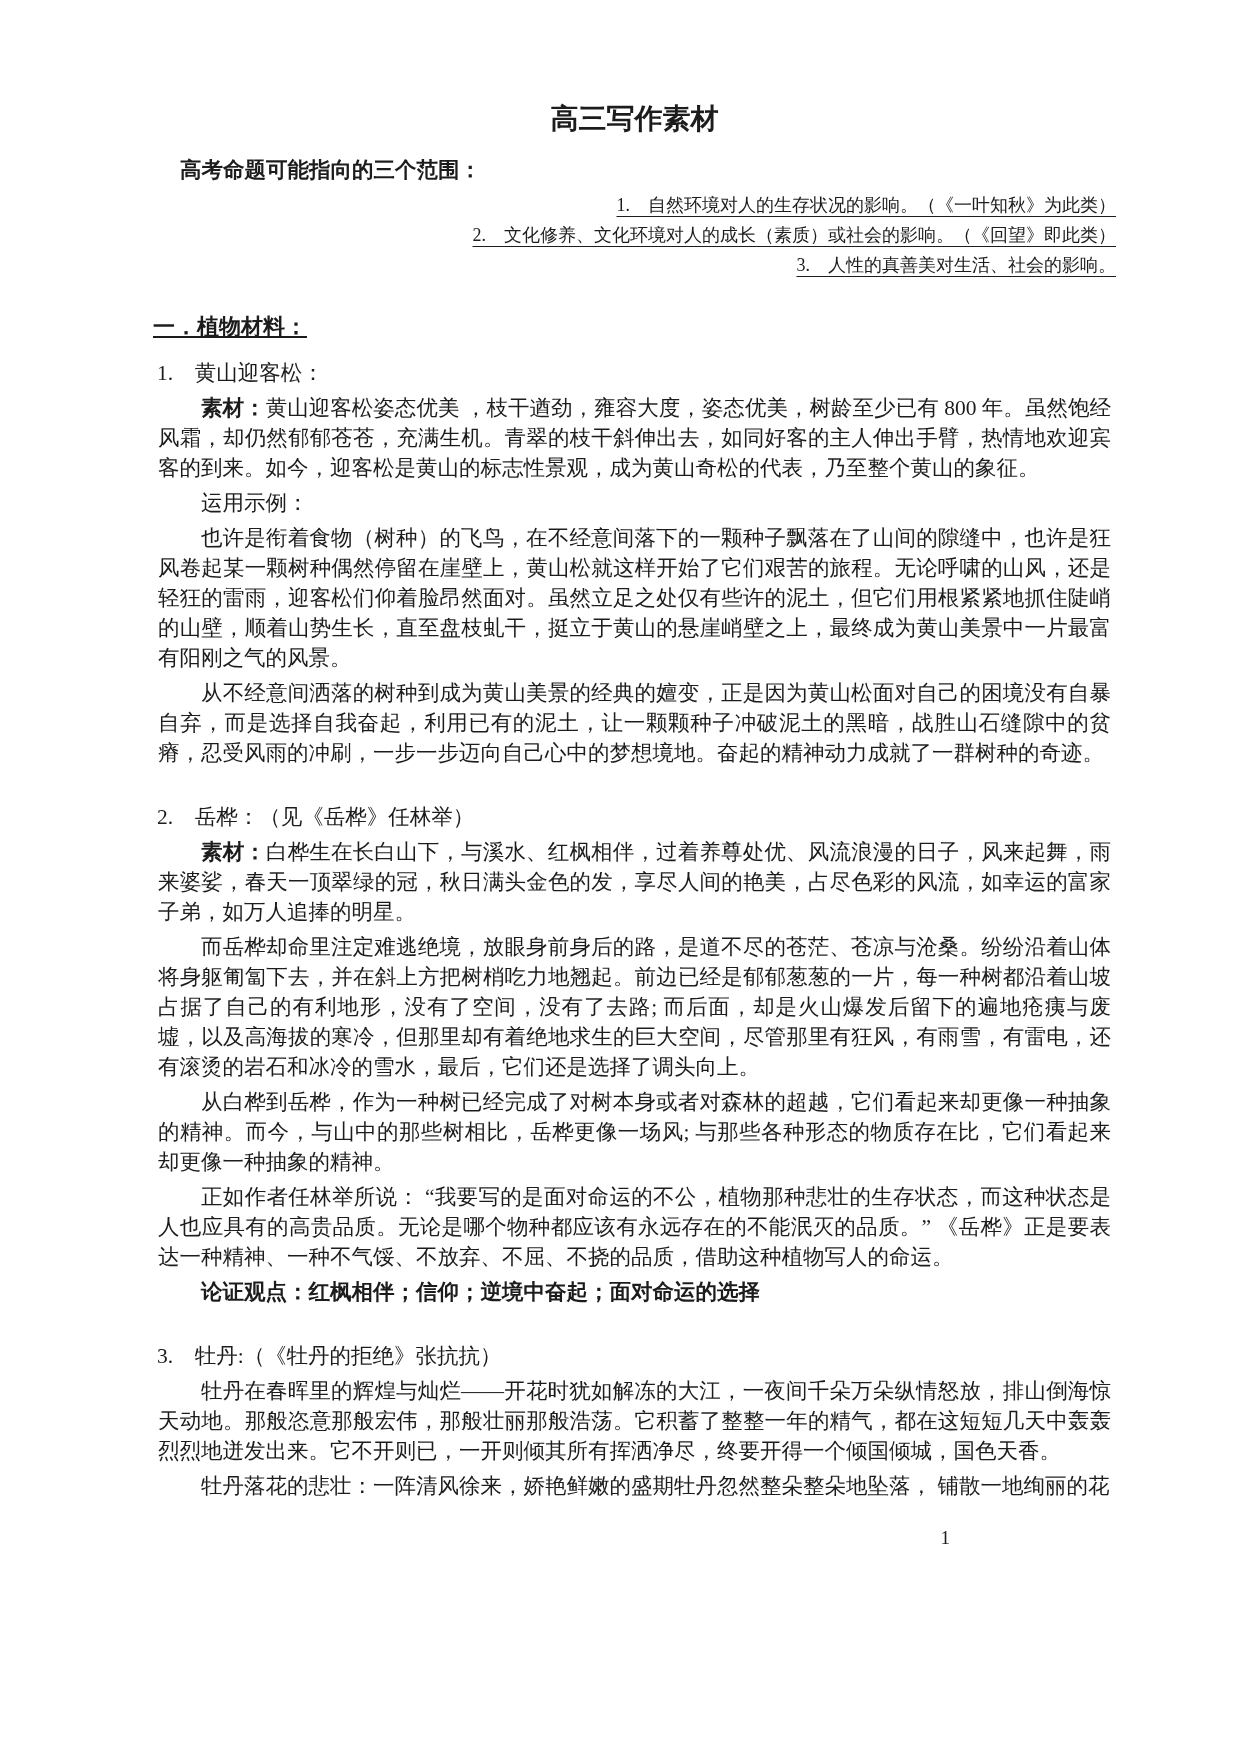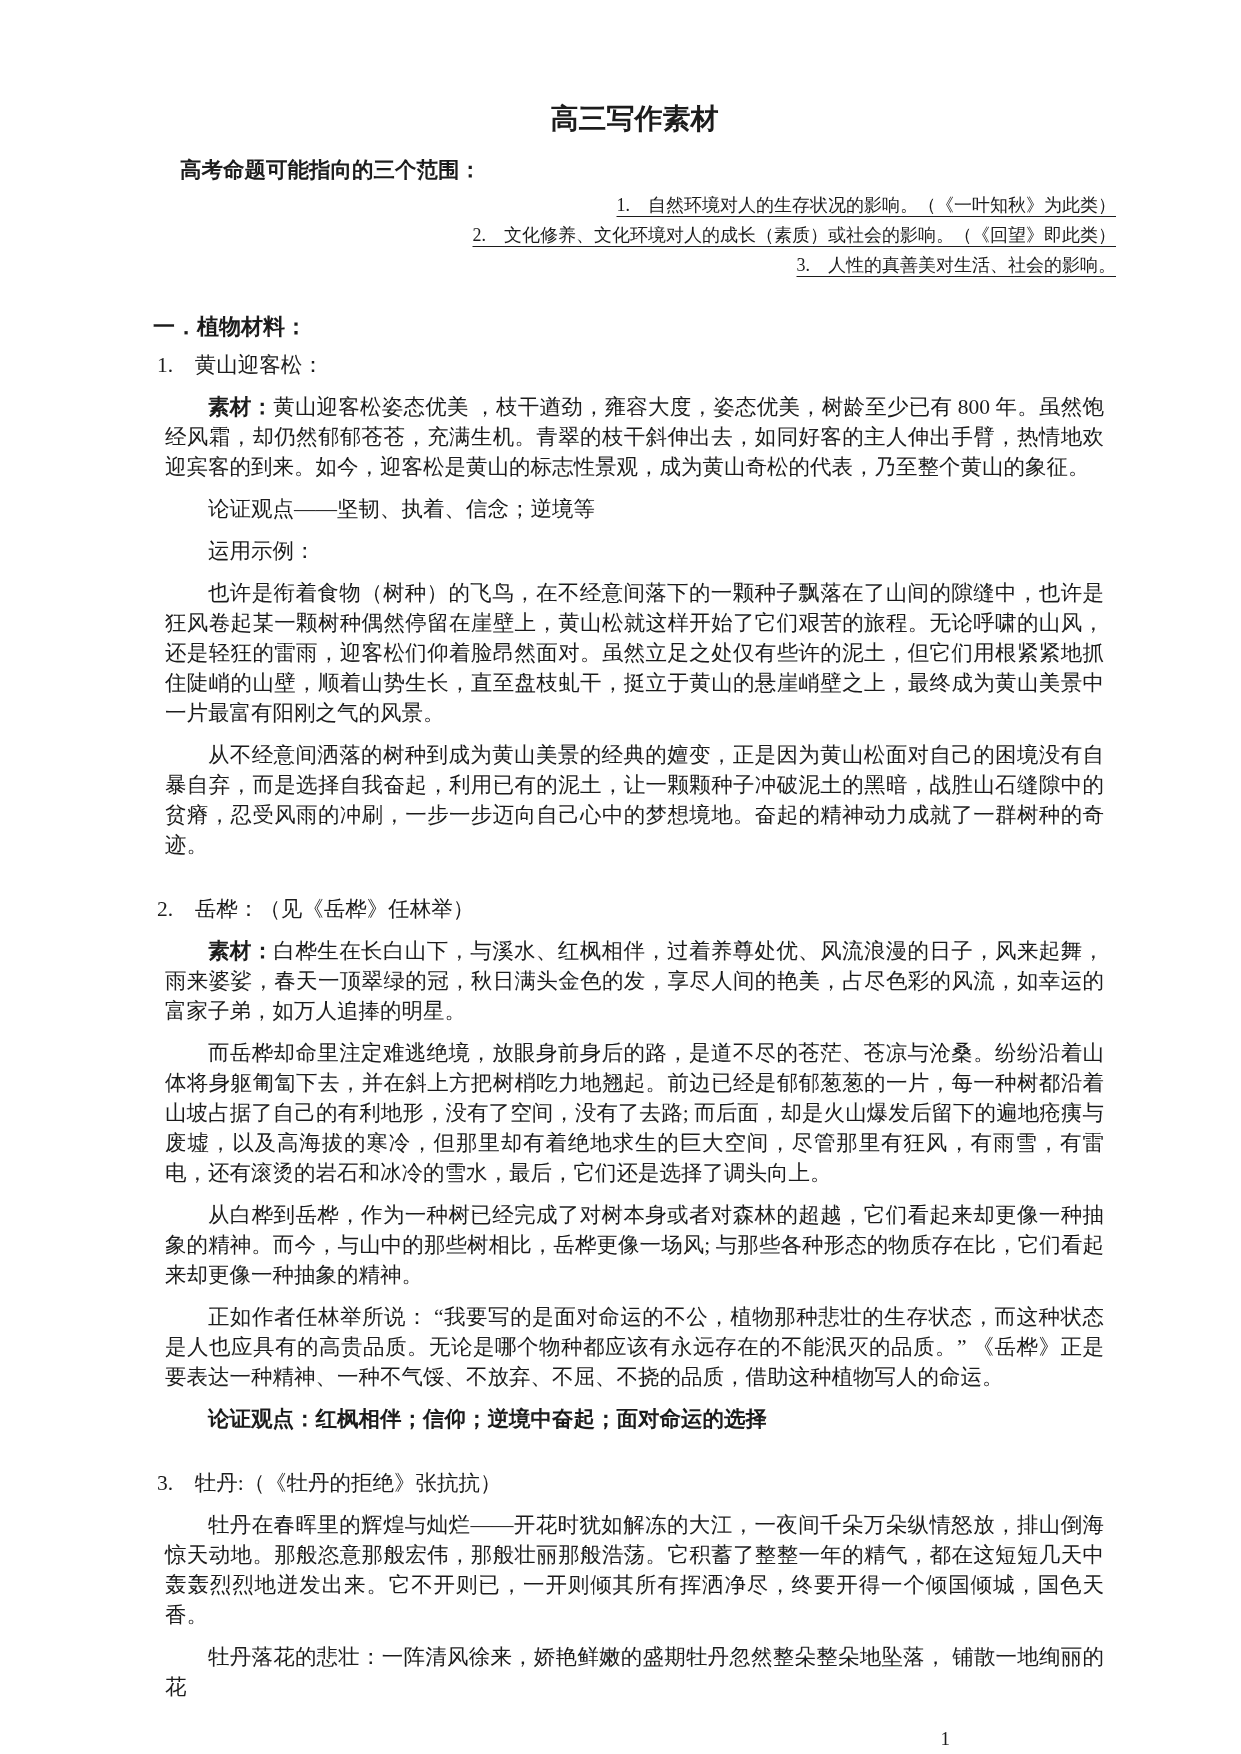--- a/index.html
+++ b/index.html
@@ -34,31 +34,32 @@
     text-align: right;
   }
   .intro-item span {
     text-decoration: underline;
     text-underline-offset: 5px;
   }
   .section-heading {
     font-family: "Liberation Sans", "DejaVu Sans", sans-serif;
     font-size: 22px; font-weight: 700;
     line-height: 30px;
-    margin: 32px 0 8px 0;
+    margin: 32px 0 16px 0;
+    text-decoration: underline;
   }
   .mat { margin-top: 6px; }
   .mat + .mat { margin-top: 34px; }
   .mat-heading {
     font-size: 21.5px; line-height: 30px;
     margin: 4px;
   }
   .para {
     font-size: 21.5px; line-height: 30px;
-    margin: 12px;
+    margin: 5px;
     text-align: justify;
     text-indent: 2em;
   }
   .para .lead {
     font-weight: 700;
     font-family: "Liberation Sans", "DejaVu Sans", sans-serif;
   }
   .para.bold {
     font-weight: 700;
     font-family: "Liberation Sans", "DejaVu Sans", sans-serif;
@@ -82,21 +83,20 @@
     <p class="intro-item"><span>1.　自然环境对人的生存状况的影响。（《一叶知秋》为此类）</span></p>
     <p class="intro-item"><span>2.　文化修养、文化环境对人的成长（素质）或社会的影响。（《回望》即此类）</span></p>
     <p class="intro-item"><span>3.　人性的真善美对生活、社会的影响。</span></p>
   </div>
 
   <p class="section-heading">一．植物材料：</p>
 
   <section class="mat">
     <p class="mat-heading">1.　黄山迎客松：</p>
     <p class="para"><span class="lead">素材：</span><span>黄山迎客松姿态优美 ，枝干遒劲，雍容大度，姿态优美，树龄至少已有 800 年。虽然饱经风霜，却仍然郁郁苍苍，充满生机。青翠的枝干斜伸出去，如同好客的主人伸出手臂，热情地欢迎宾客的到来。如今，迎客松是黄山的标志性景观，成为黄山奇松的代表，乃至整个黄山的象征。</span></p>
-    <p class="para">论证观点——坚韧、执着、信念；逆境等</p>
     <p class="para">运用示例：</p>
     <p class="para">也许是衔着食物（树种）的飞鸟，在不经意间落下的一颗种子飘落在了山间的隙缝中，也许是狂风卷起某一颗树种偶然停留在崖壁上，黄山松就这样开始了它们艰苦的旅程。无论呼啸的山风，还是轻狂的雷雨，迎客松们仰着脸昂然面对。虽然立足之处仅有些许的泥土，但它们用根紧紧地抓住陡峭的山壁，顺着山势生长，直至盘枝虬干，挺立于黄山的悬崖峭壁之上，最终成为黄山美景中一片最富有阳刚之气的风景。</p>
     <p class="para">从不经意间洒落的树种到成为黄山美景的经典的嬗变，正是因为黄山松面对自己的困境没有自暴自弃，而是选择自我奋起，利用已有的泥土，让一颗颗种子冲破泥土的黑暗，战胜山石缝隙中的贫瘠，忍受风雨的冲刷，一步一步迈向自己心中的梦想境地。奋起的精神动力成就了一群树种的奇迹。</p>
   </section>
 
   <section class="mat">
     <p class="mat-heading">2.　岳桦：（见《岳桦》任林举）</p>
     <p class="para"><span class="lead">素材：</span><span>白桦生在长白山下，与溪水、红枫相伴，过着养尊处优、风流浪漫的日子，风来起舞，雨来婆娑，春天一顶翠绿的冠，秋日满头金色的发，享尽人间的艳美，占尽色彩的风流，如幸运的富家子弟，如万人追捧的明星。</span></p>
     <p class="para">而岳桦却命里注定难逃绝境，放眼身前身后的路，是道不尽的苍茫、苍凉与沧桑。纷纷沿着山体将身躯匍匐下去，并在斜上方把树梢吃力地翘起。前边已经是郁郁葱葱的一片，每一种树都沿着山坡占据了自己的有利地形，没有了空间，没有了去路; 而后面，却是火山爆发后留下的遍地疮痍与废墟，以及高海拔的寒冷，但那里却有着绝地求生的巨大空间，尽管那里有狂风，有雨雪，有雷电，还有滚烫的岩石和冰冷的雪水，最后，它们还是选择了调头向上。</p>
     <p class="para">从白桦到岳桦，作为一种树已经完成了对树本身或者对森林的超越，它们看起来却更像一种抽象的精神。而今，与山中的那些树相比，岳桦更像一场风; 与那些各种形态的物质存在比，它们看起来却更像一种抽象的精神。</p>

